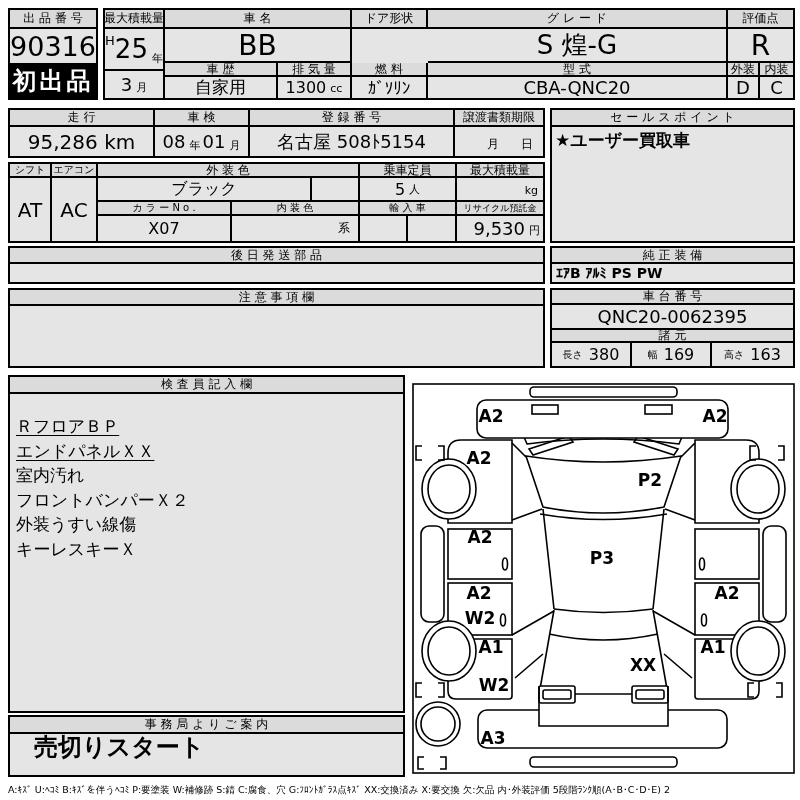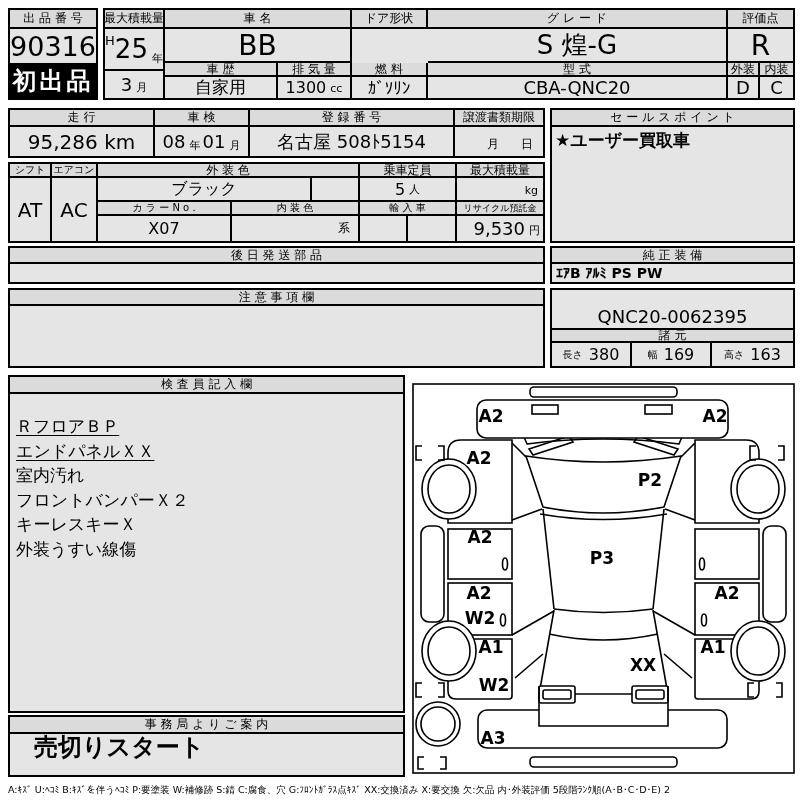--- a/index.html
+++ b/index.html
@@ -141,20 +141,21 @@
   <div class="box" style="left:550px;top:246px;width:245px;height:38px;">
     <div class="cell gray bb hdr" style="left:0;top:0;width:241px;height:16px;">純 正 装 備</div>
     <div class="cell left-al" style="left:0;top:16px;width:241px;height:18px;font-size:14px;font-weight:bold;padding-left:4px;">ｴｱB ｱﾙﾐ PS PW</div>
   </div>
 
   <div class="box" style="left:8px;top:288px;width:537px;height:80px;">
     <div class="cell gray bb hdr" style="left:0;top:0;width:533px;height:16px;">注 意 事 項 欄</div>
   </div>
 
   <div class="box" style="left:550px;top:288px;width:245px;height:80px;">
+    <div class="cell gray bb hdr" style="left:0;top:0;width:241px;height:15px;">車 台 番 号</div>
     <div class="cell bb" style="left:0;top:15px;width:241px;height:25px;font-size:18px;">QNC20-0062395</div>
     <div class="cell gray bb hdr" style="left:0;top:40px;width:241px;height:13px;">諸 元</div>
     <div class="cell br" style="left:0;top:53px;width:80px;height:23px;gap:6px;">
       <span style="font-size:10px;">長さ</span>
         <span style="font-size:16px;">380</span>
     </div>
     <div class="cell br" style="left:80px;top:53px;width:80px;height:23px;gap:6px;">
       <span style="font-size:10px;">幅</span>
         <span style="font-size:16px;">169</span>
     </div>
@@ -164,22 +165,22 @@
     </div>
   </div>
 
   <div class="box" style="left:8px;top:375px;width:397px;height:338px;">
     <div class="cell gray bb hdr" style="left:0;top:0;width:393px;height:17px;">検 査 員 記 入 欄</div>
     <div class="abs" style="left:6px;top:21px;width:385px;margin-top:16px;">
       <div class="ins-line ul">ＲフロアＢＰ</div>
       <div class="ins-line ul">エンドパネルＸＸ</div>
       <div class="ins-line">室内汚れ</div>
       <div class="ins-line">フロントバンパーＸ２</div>
+      <div class="ins-line">外装うすい線傷</div>
       <div class="ins-line">キーレスキーＸ</div>
-      <div class="ins-line">外装うすい線傷</div>
     </div>
   </div>
 
   <div class="box" style="left:8px;top:715px;width:397px;height:62px;">
     <div class="cell gray bb hdr" style="left:0;top:0;width:393px;height:17px;">事 務 局 よ り ご 案 内</div>
     <div class="cell left-al" style="left:8px;top:17px;width:393px;height:26px;font-size:24px;font-weight:bold;padding-left:16px;">売切りスタート</div>
   </div>
 
   <svg class="abs" style="left:412px;top:383px;" width="383" height="391" viewBox="0 0 383 391">
     <rect class="ln" x="1" y="1" width="381" height="389" stroke-width="2.2"></rect>

